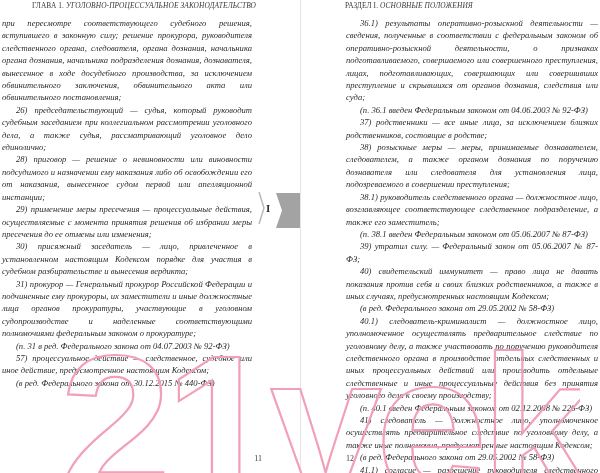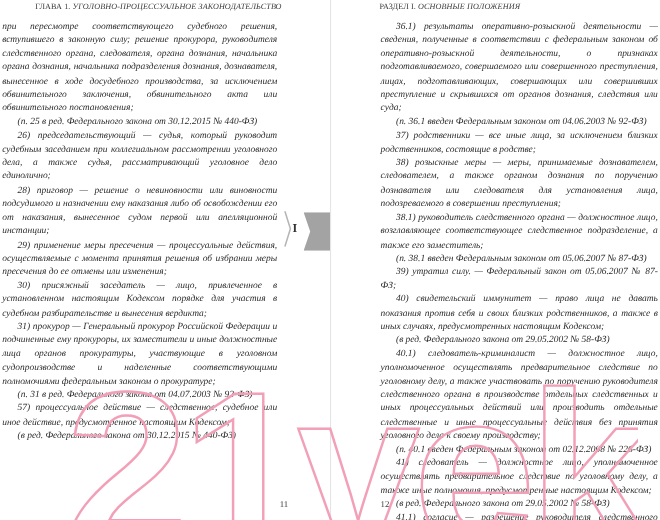--- a/index.html
+++ b/index.html
@@ -30,21 +30,20 @@
 </style>
 </head>
 <body>
 
 <div class="page page-left">
   <div class="running-head">
     <span>ГЛАВА 1. </span><span class="chap">УГОЛОВНО-ПРОЦЕССУАЛЬНОЕ ЗАКОНОДАТЕЛЬСТВО</span>
   </div>
   <div class="body">
     <p class="para" style="text-indent:0">при пересмотре соответствующего судебного решения, вступившего в законную силу; решение прокурора, руководителя следственного органа, следователя, органа дознания, начальника органа дознания, начальника подразделения дознания, дознавателя, вынесенное в ходе досудебного производства, за исключением обвинительного заключения, обвинительного акта или обвинительного постановления;</p>
-    <p class="para note">(п. 25 в ред. Федерального закона от 30.12.2015 № 440-ФЗ)</p>
     <p class="para">26) председательствующий — судья, который руководит судебным заседанием при коллегиальном рассмотрении уголовного дела, а также судья, рассматривающий уголовное дело единолично;</p>
     <p class="para">28) приговор — решение о невиновности или виновности подсудимого и назначении ему наказания либо об освобождении его от наказания, вынесенное судом первой или апелляционной инстанции;</p>
     <p class="para">29) применение меры пресечения — процессуальные действия, осуществляемые с момента принятия решения об избрании меры пресечения до ее отмены или изменения;</p>
     <p class="para">30) присяжный заседатель — лицо, привлеченное в установленном настоящим Кодексом порядке для участия в судебном разбирательстве и вынесения вердикта;</p>
     <p class="para">31) прокурор — Генеральный прокурор Российской Федерации и подчиненные ему прокуроры, их заместители и иные должностные лица органов прокуратуры, участвующие в уголовном судопроизводстве и наделенные соответствующими полномочиями федеральным законом о прокуратуре;</p>
     <p class="para note">(п. 31 в ред. Федерального закона от 04.07.2003 № 92-ФЗ)</p>
     <p class="para">57) процессуальное действие — следственное, судебное или иное действие, предусмотренное настоящим Кодексом;</p>
     <p class="para note">(в ред. Федерального закона от 30.12.2015 № 440-ФЗ)</p>
 
   </div>

